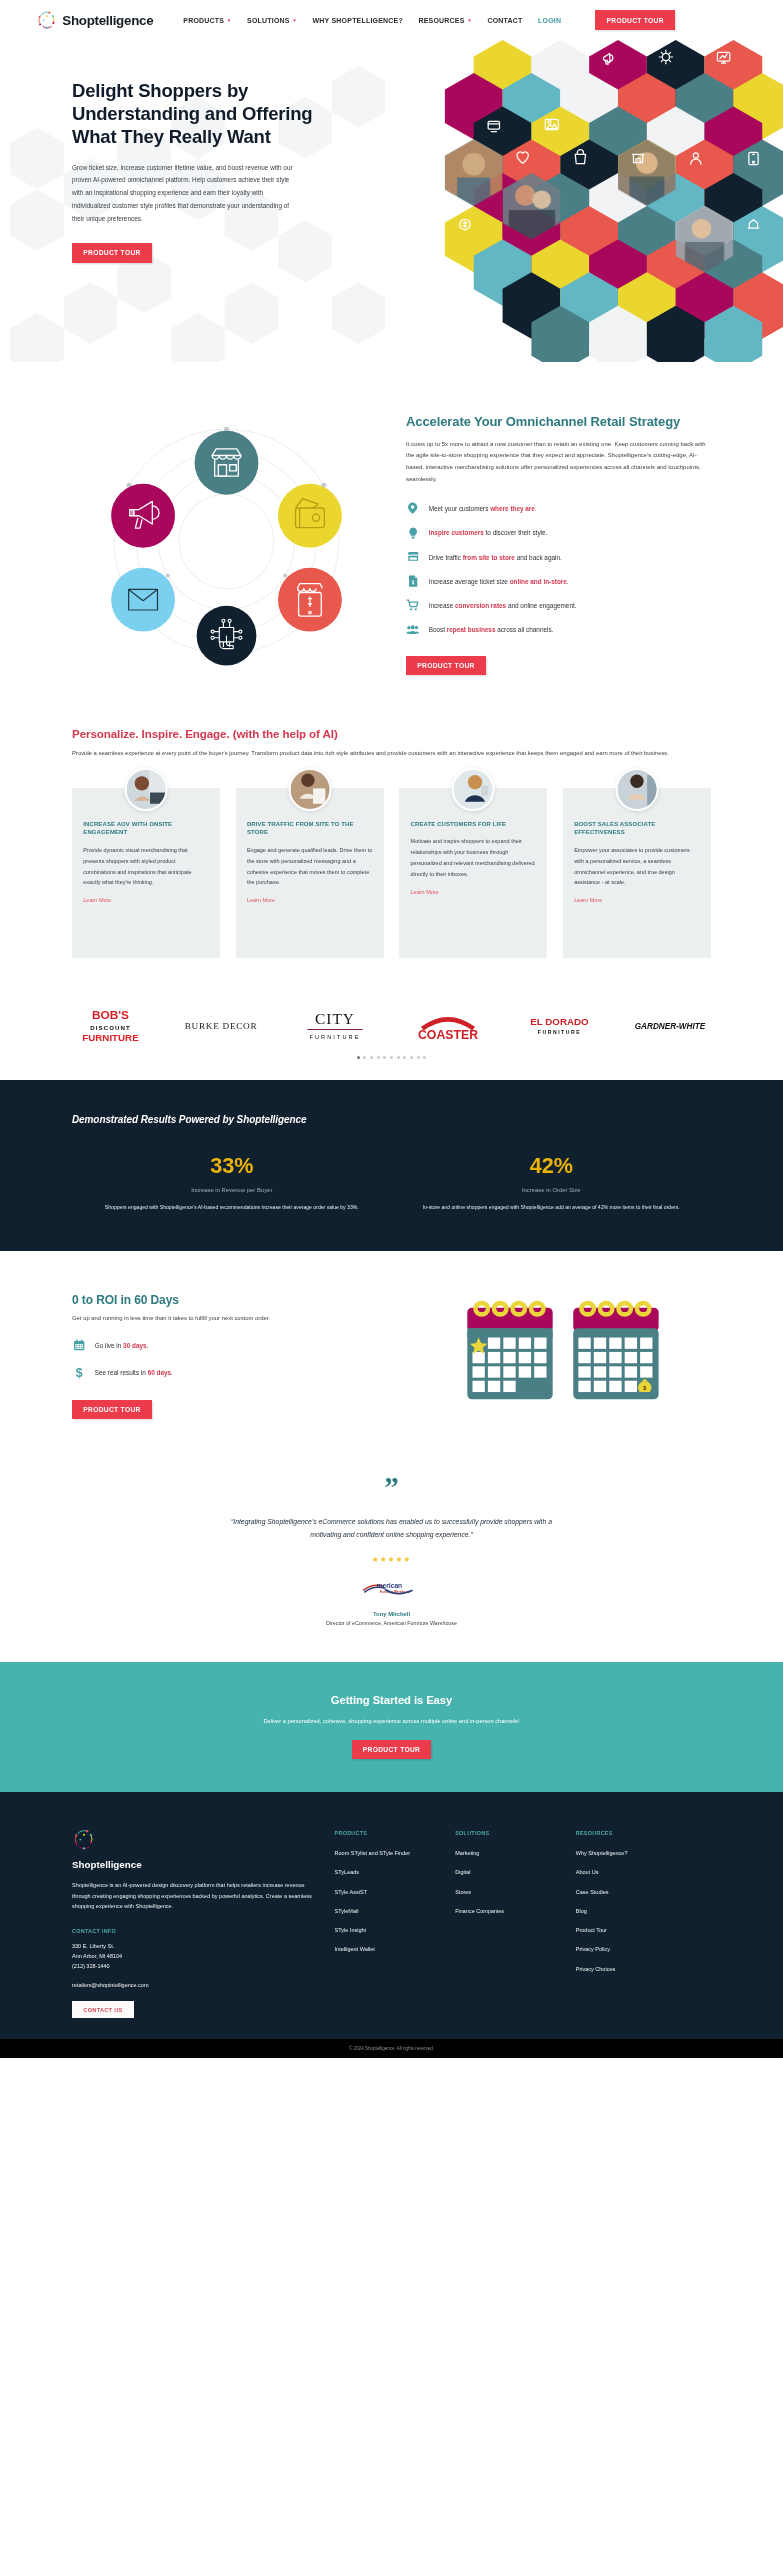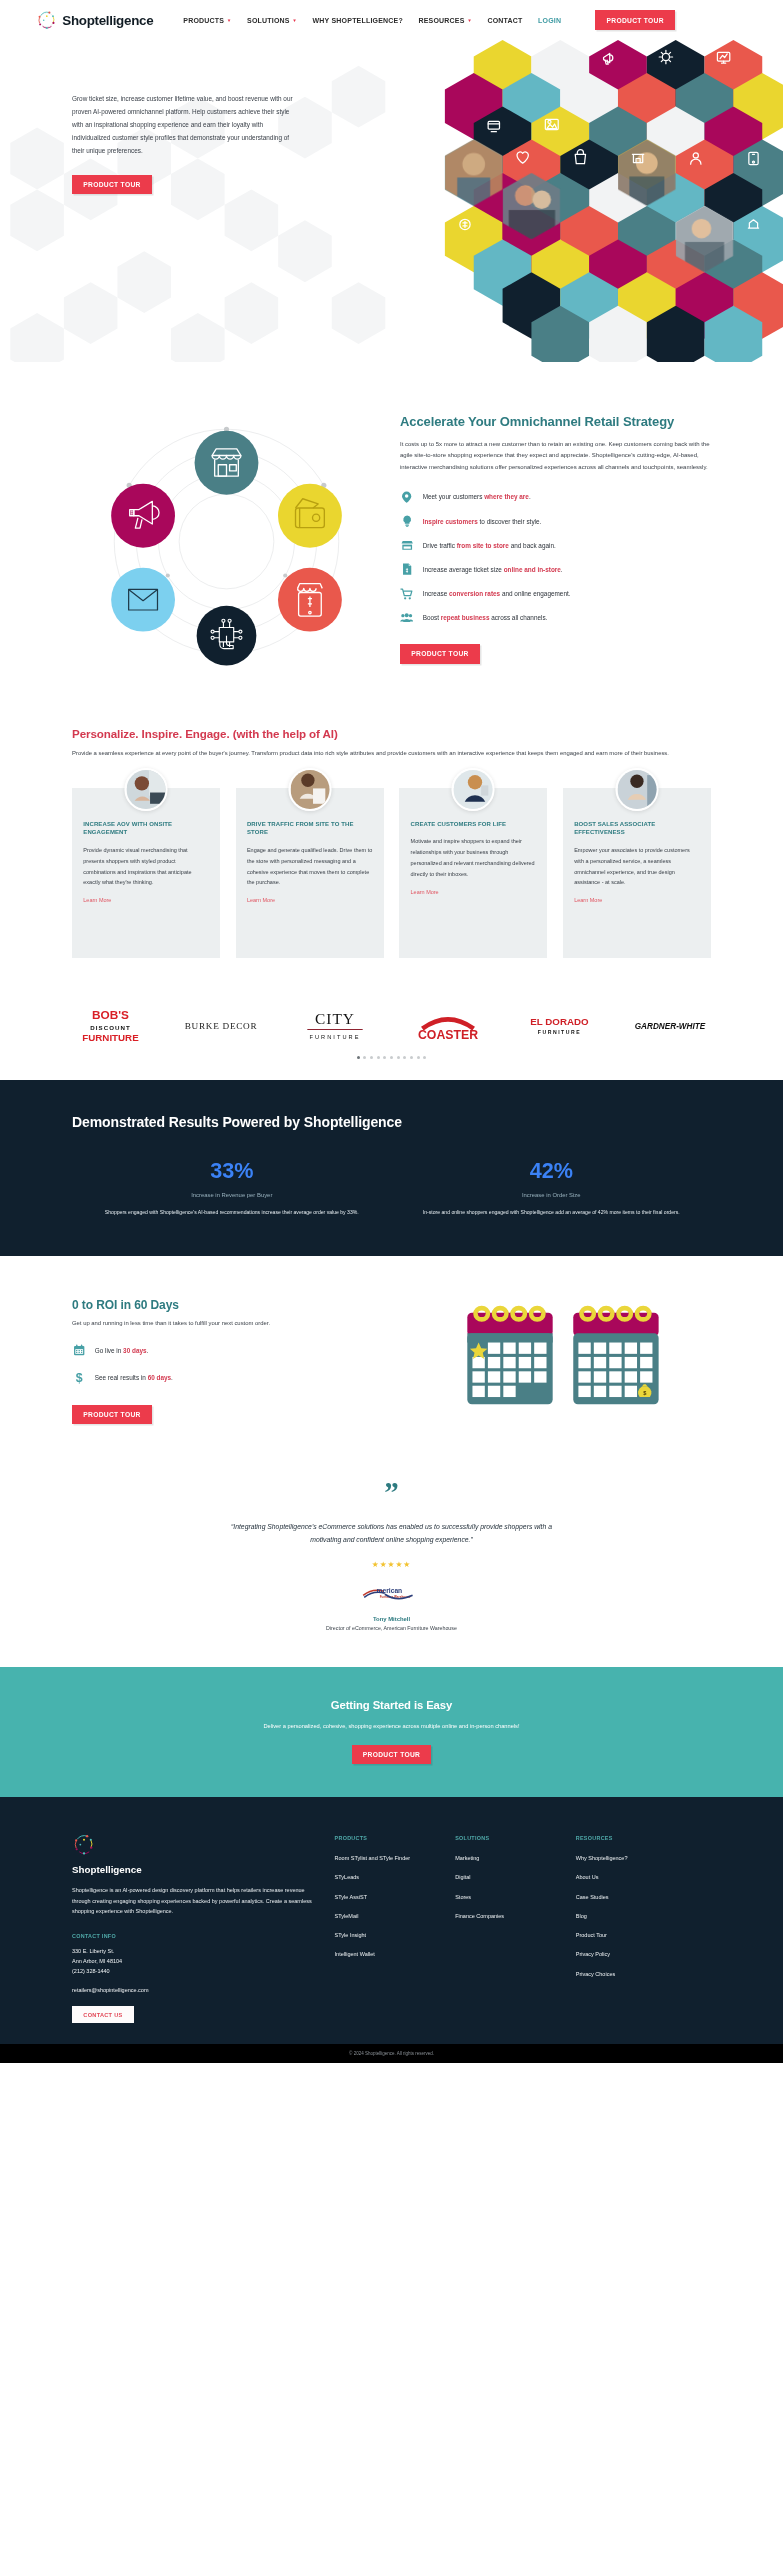--- a/index.html
+++ b/index.html
@@ -39,21 +39,21 @@
     color:#111c2a; letter-spacing:-0.2px;
   }
   .hero p{
     width:222px; margin-top:13.4px; font-size:6.4px; line-height:2.0; color:#3a4049;
   }
   .hero .btn-red{ margin-top:17.5px; }
   .hero-art{ position:absolute; right:0; top:0; width:397px; height:322px; }
 
   
   .omni{ padding:43px 0 31px; }
-  .omni-grid{ display:flex; gap:19px; align-items:flex-start;}
+  .omni-grid{ display:flex; gap:25px; align-items:flex-start;}
   .omni-left{ width:309px; position:relative; height:273px;}
   .omni-right{ flex:1; padding-top:9.3px;}
   .omni-right h2{ font-size:13px; font-weight:bold; color:#2e7b80; line-height:1.25; letter-spacing:-0.1px;}
   .omni-right .lede{ margin-top:8.2px; font-size:6px; line-height:1.95; color:#3c424a; }
   .bullets{ margin-top:16.5px; display:flex; flex-direction:column; gap:10.8px;}
   .bullet{ display:flex; align-items:center; gap:9.3px; }
   .bullet .bi{ width:13.4px; height:13.4px; flex:0 0 13.4px; color:#47a0a6; display:flex;align-items:center;justify-content:center;}
   .bullet .bt{ font-size:6.4px; color:#2c3239; }
   .bullet .bt b{ color:#d3394f; }
   .omni-right .btn-red{ margin-top:19.6px; }
@@ -80,24 +80,24 @@
   
   .logos{ padding:13.4px 0 20.6px; }
   .logo-row{ display:flex; align-items:center; justify-content:space-between; height:38px;}
   .logo{ display:flex; align-items:center; justify-content:flex-start; }
   .dots{ display:flex; gap:3.6px; justify-content:center; margin-top:11.3px;}
   .dot{ width:3.1px;height:3.1px;border-radius:50%;background:#c9ccce; cursor:pointer;}
   .dot.on{ background:#6d7478; }
 
   
   .results{ background:#10202e; color:#fff; padding:34px 0 38px; }
-  .results h2{ font-size:14px; font-weight:bold; letter-spacing:-0.1px;}
+  .results h2{ font-size:10px; font-weight:bold; letter-spacing:-0.1px;font-style:italic;}
   .stats{ display:flex; margin-top:30px; }
   .stat{ flex:1; text-align:center; padding:0 17.5px;}
-  .stat .num{ font-size:21.6px; font-weight:bold; color:#3b82f6; line-height:1;}
+  .stat .num{ font-size:21.6px; font-weight:bold; color:#eab308; line-height:1;}
   .stat .lab{ margin-top:10.3px; font-size:5.9px; color:#97b0bc;}
   .stat .desc{ margin-top:10.3px; font-size:5.1px; line-height:1.95; color:#e6edf1;}
 
   
   .roi{ padding:36px 0 34px; }
   .roi-grid{ display:flex; align-items:flex-start; gap:20.6px;}
   .roi-left{ width:325px; padding-top:6.2px;}
   .roi-left h2{ font-size:12px; font-weight:bold; color:#2e7b80; letter-spacing:-0.1px;}
   .roi-left .sub{ margin-top:8.2px; font-size:5.9px; color:#3c424a;}
   .roi-bullets{ margin-top:17.5px; display:flex; flex-direction:column; gap:13.4px;}
@@ -350,20 +350,21 @@
           </g>
         <g transform="translate(138,343)">
             <circle cx="15" cy="15" r="10"></circle>
             <path d="M15 9 v12 M11 12 h8 M11 18 h8"></path>
           </g>
       </g>
     </svg>
   </div>
 
   <div class="hero-inner">
+    <h1>Delight Shoppers by Understanding and Offering What They Really Want</h1>
     <p>Grow ticket size, increase customer lifetime value, and boost revenue with our proven AI-powered omnichannel platform. Help customers achieve their style with an inspirational shopping experience and earn their loyalty with individualized customer style profiles that demonstrate your understanding of their unique preferences.</p>
     <button class="btn-red">PRODUCT TOUR</button>
   </div>
 </section>
 
 <section class="omni">
   <div class="wrap omni-grid">
     <div class="omni-left">
       <svg width="309" height="273" viewBox="0 0 600 530">
         <g fill="none" stroke="#d9dbdd" stroke-width="1">

